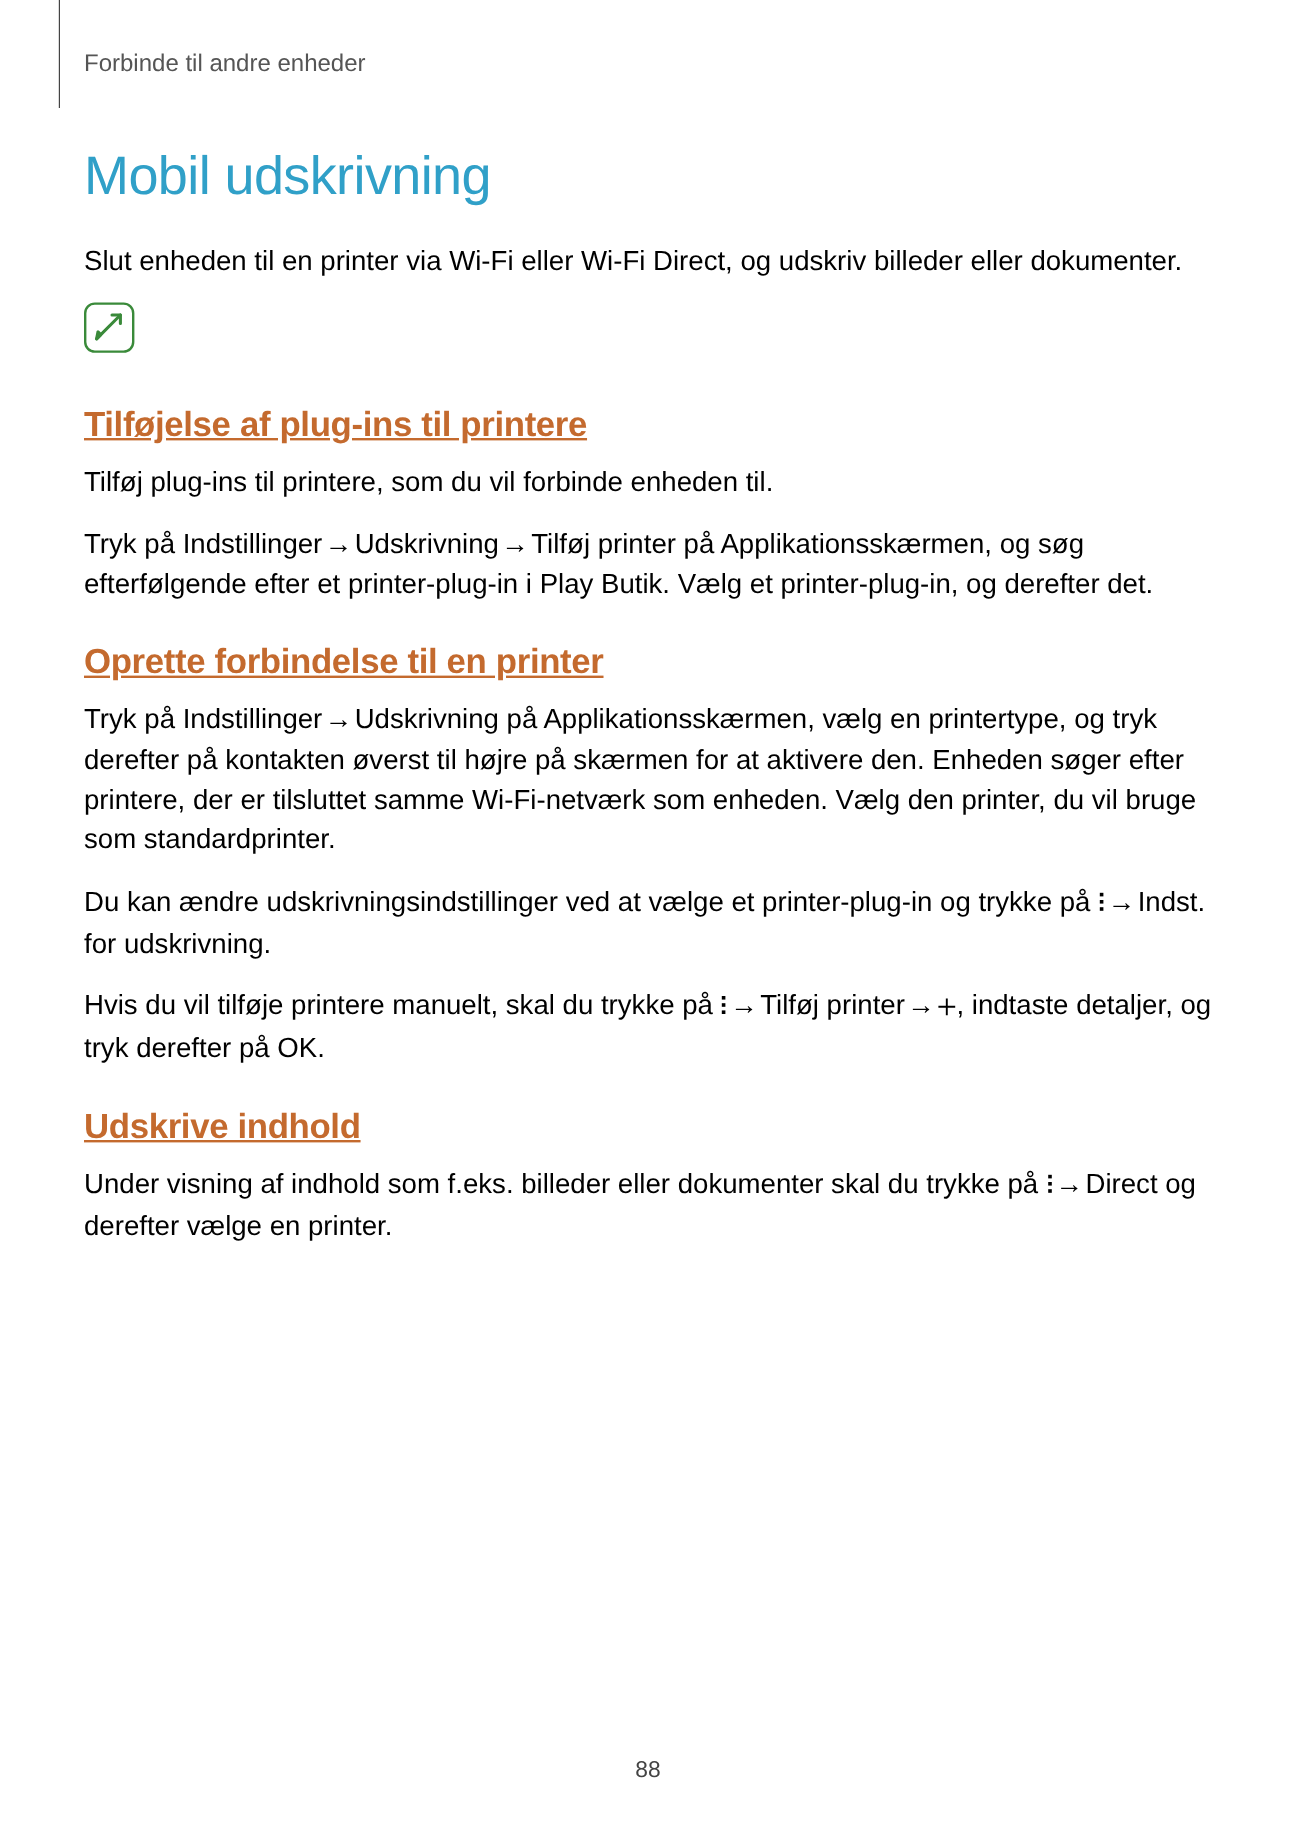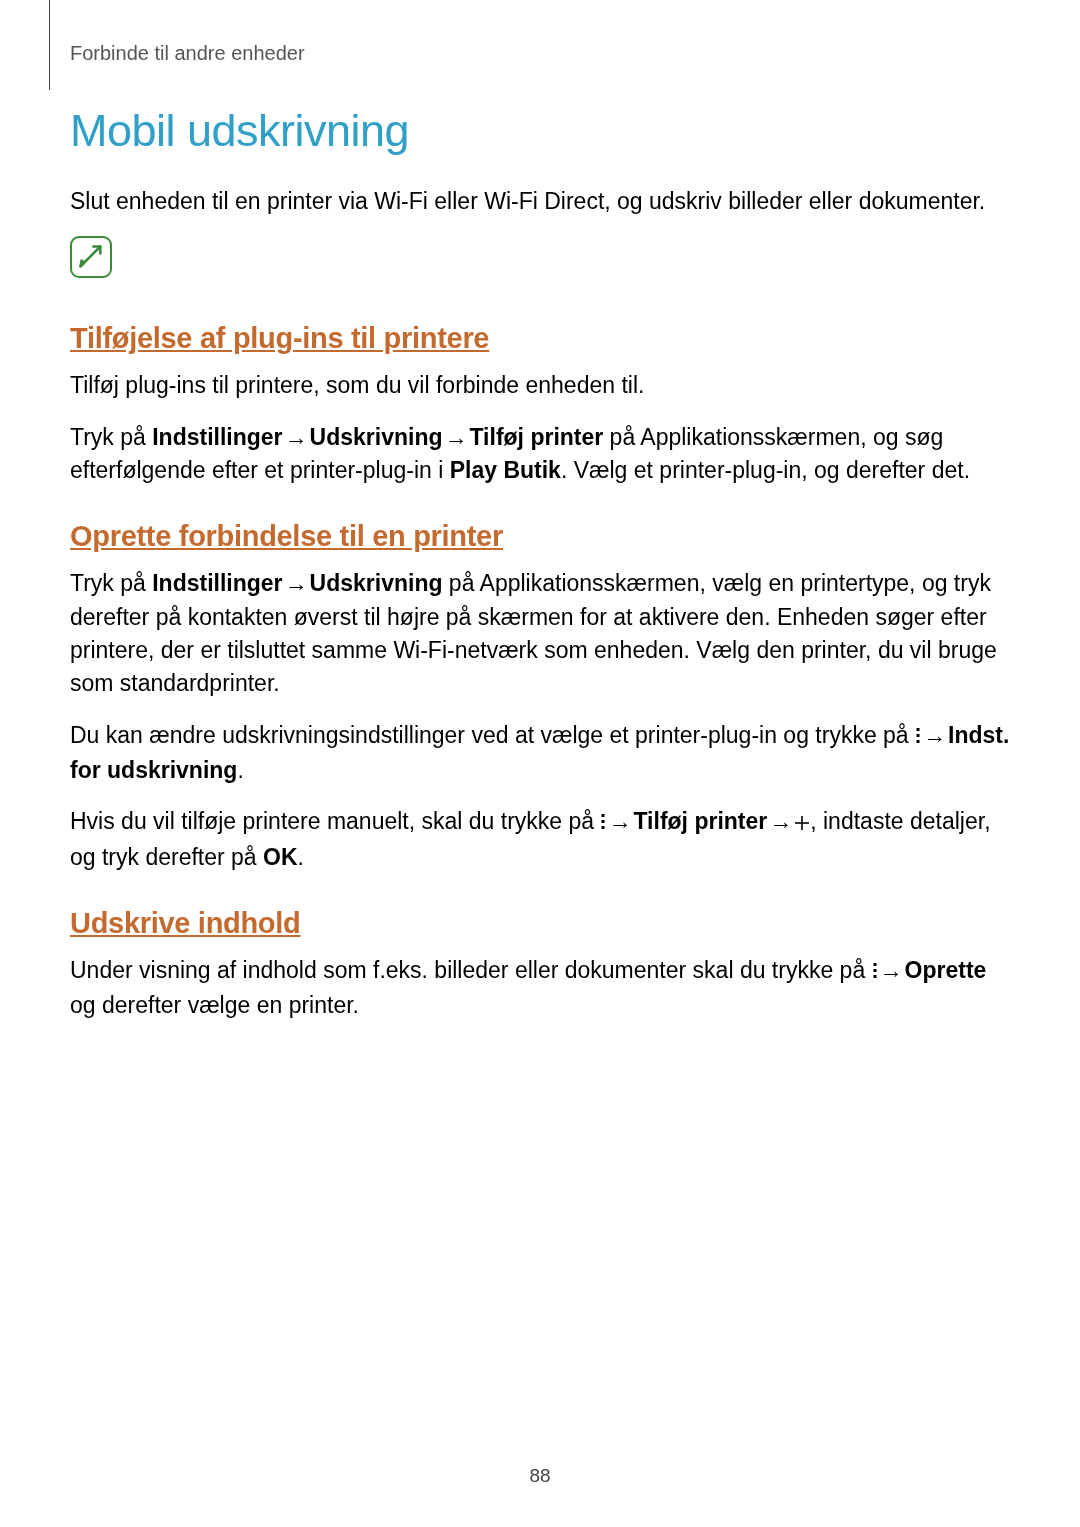--- a/index.html
+++ b/index.html
@@ -18,21 +18,21 @@
     width: 1px;
     height: 90px;
     background: #444;
   }
   .page {
     padding: 42px 70px 0 70px;
   }
   .breadcrumb {
     font-size: 20px;
     color: #555;
-    margin-bottom: 40px;
+    margin-bottom: 56px;
     font-weight: 400;
   }
   h1.title {
     font-size: 45px;
     font-weight: 400;
     color: #30a0c8;
     margin-bottom: 28px;
     letter-spacing: -0.5px;
   }
   p.body {
@@ -66,21 +66,21 @@
   h2.section {
     font-size: 29px;
     font-weight: 700;
     color: #c46a2e;
     margin-top: 33px;
     margin-bottom: 14px;
     letter-spacing: -0.3px;
     text-decoration: underline;
   }
   .arrow { padding: 0 2px; }
-  .bold { font-weight: 700; }
+  .bold { font-weight: 400; }
   .inline-icon {
     display: inline-block;
     vertical-align: -2px;
   }
   .pg-num {
     position: absolute;
     bottom: 40px;
     left: 0;
     width: 100%;
     text-align: center;
@@ -138,18 +138,18 @@
           <line x1="1" y1="8" x2="15" y2="8" stroke="#000" stroke-width="1.6"></line>
         </svg></span><span>, indtaste detaljer, og tryk derefter på </span><span class="bold">OK</span><span>.</span>
   </p>
 
   <h2 class="section">Udskrive indhold</h2>
   <p class="body">
     <span>Under visning af indhold som f.eks. billeder eller dokumenter skal du trykke på </span><span class="inline-icon"><svg width="6" height="18" viewBox="0 0 6 18">
           <rect x="1.5" y="1" width="3" height="3" fill="#000"></rect>
           <rect x="1.5" y="7" width="3" height="3" fill="#000"></rect>
           <rect x="1.5" y="13" width="3" height="3" fill="#000"></rect>
-        </svg></span><span class="arrow">→</span><span class="bold">Oprette</span><span> og derefter vælge en printer.</span>
+        </svg></span><span class="arrow">→</span><span class="bold">Direct</span><span> og derefter vælge en printer.</span>
   </p>
 
 </div>
 
 <div class="pg-num">88</div>
 
 </body></html>

